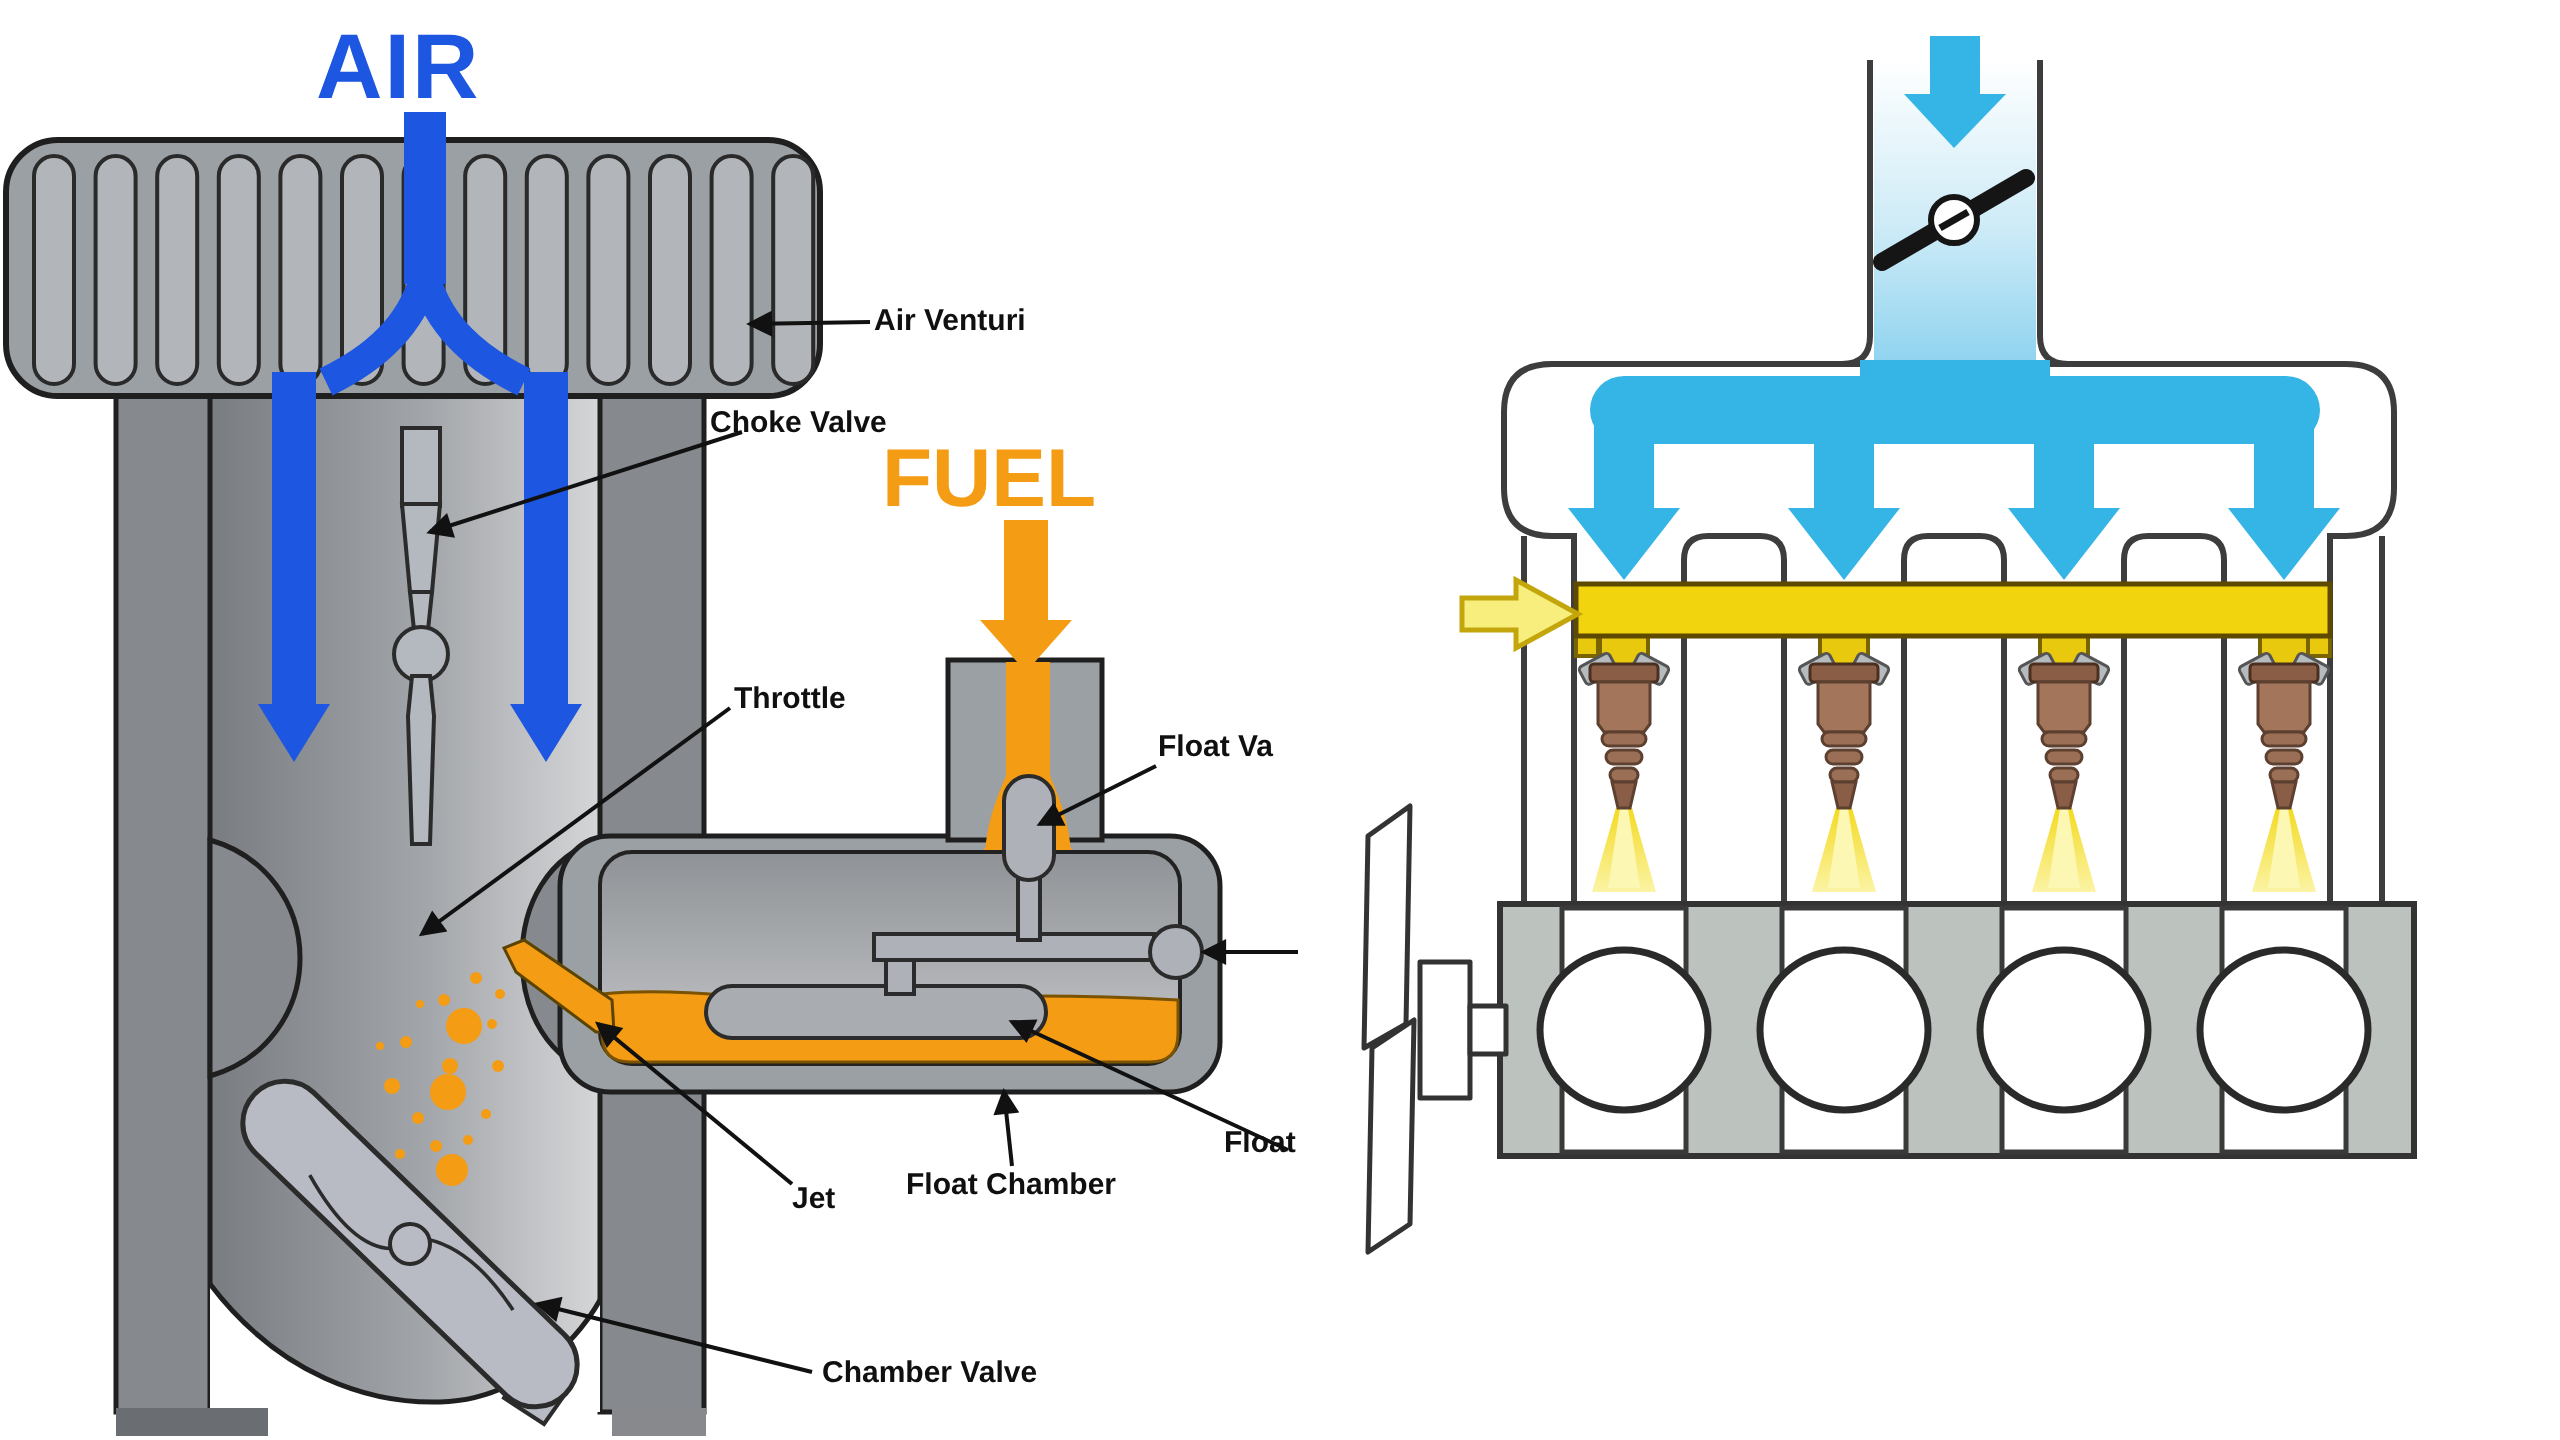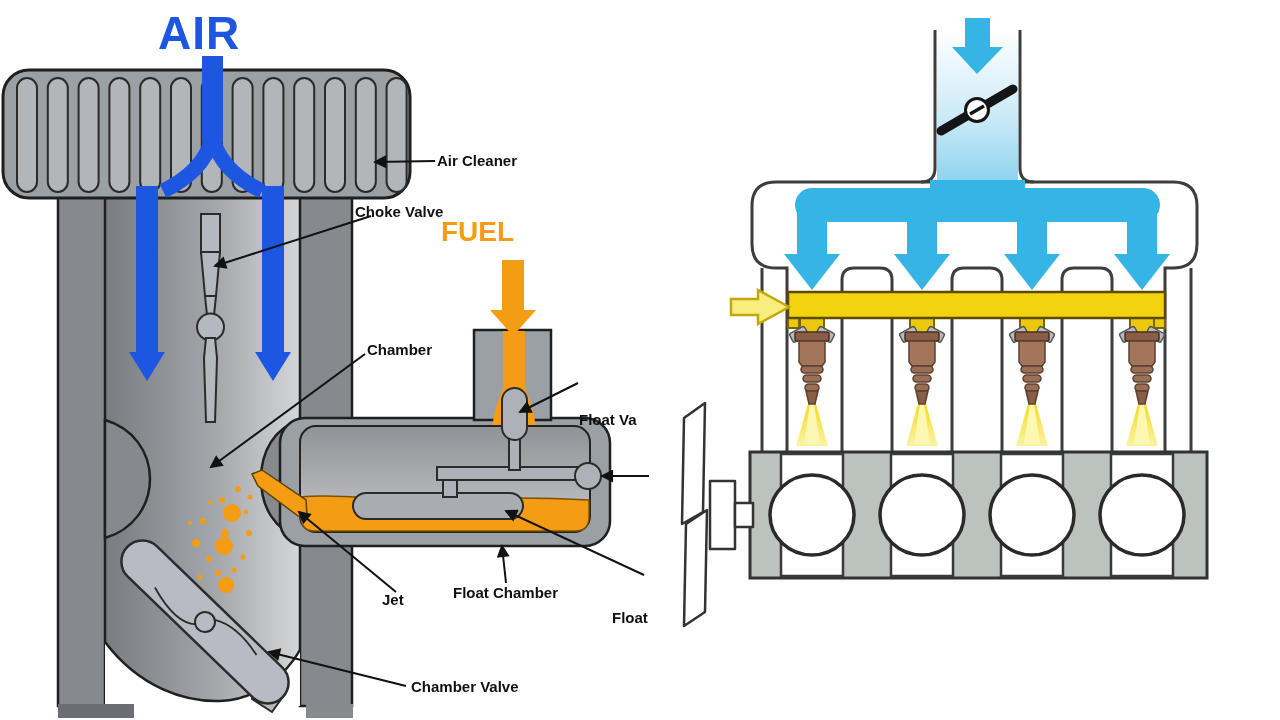--- a/index.html
+++ b/index.html
@@ -1,23 +1,23 @@
 <!DOCTYPE html>
 <html style="--air-blue: #1d56e0; --fuel-orange: #f59c15; --flow-blue: #35b4e6; --rail-yellow: #f2d40e; --body-gray: #9ba0a4; --injector-brown: #a3765b; --engine-gray: #bcc2bd;"><head>
 <meta charset="utf-8">
 <style>
   html,body{margin:0;padding:0;background:#fff;}
   .stage{position:relative;width:1280px;height:720px;background:#fff;overflow:hidden;
          font-family:Liberation Sans, sans-serif;}
   .stage svg{position:absolute;left:0;top:0;}
   .lbl{position:absolute;font-weight:bold;font-size:15px;color:#101010;white-space:nowrap;line-height:1.1;}
-  .clip{overflow:hidden;margin-top:46px;}
+  .clip{overflow:hidden;}
   .air-title{position:absolute;left:158px;top:6px;font-size:46px;font-weight:800;
              letter-spacing:1px;color:var(--air-blue,#1d56e0);}
-  .fuel-title{position:absolute;left:441px;top:216px;font-size:28px;font-weight:800;
+  .fuel-title{position:absolute;left:441px;top:216px;font-size:41px;font-weight:800;
               color:var(--fuel-orange,#f59c15);}
 </style>
 </head>
 <body>
 
 <div class="stage">
 
 <svg width="1280" height="720" viewBox="0 0 1280 720">
   <defs>
     <linearGradient id="gTube" x1="0" y1="0" x2="1" y2="0">
@@ -272,22 +272,22 @@
       <polygon points="684,418 705,403 703,512 682,524"></polygon>
       <polygon points="686,524 707,510 705,612 684,626"></polygon>
       <rect x="710" y="481" width="25" height="68"></rect>
       <rect x="735" y="503" width="18" height="24"></rect>
     </g>
   </g>
 </svg>
 
 <div class="air-title">AIR</div>
 <div class="fuel-title">FUEL</div>
-<div class="lbl" style="left:437px;top:153px">Air Cleaner</div>
+<div class="lbl" style="left:437px;top:153px">Air Venturi</div>
 <div class="lbl" style="left:355px;top:204px">Choke Valve</div>
-<div class="lbl" style="left:367px;top:342px">Chamber</div>
+<div class="lbl" style="left:367px;top:342px">Throttle</div>
 <div class="lbl clip" style="left:579px;top:366px;width:69px">Float Va</div>
-<div class="lbl" style="left:382px;top:592px">Jet</div>
+<div class="lbl" style="left:396px;top:592px">Jet</div>
 <div class="lbl" style="left:453px;top:585px">Float Chamber</div>
 <div class="lbl clip" style="left:612px;top:564px;width:36px">Float</div>
 <div class="lbl" style="left:411px;top:679px">Chamber Valve</div>
 
 </div>
 
 </body></html>

